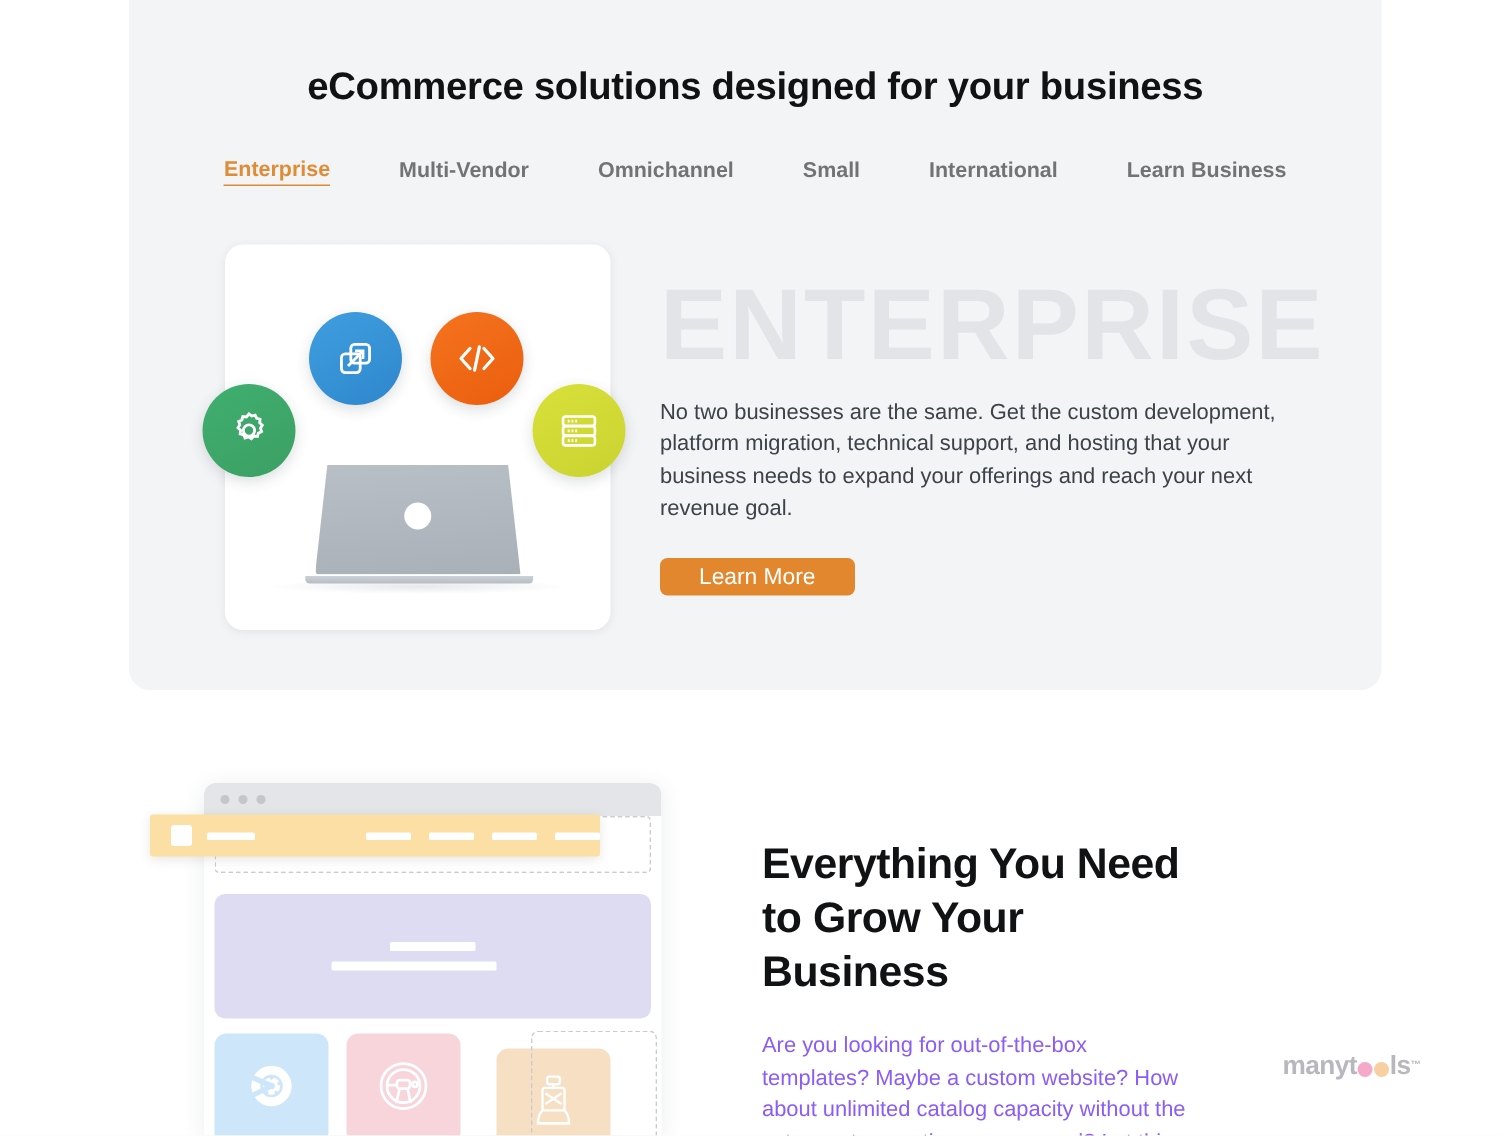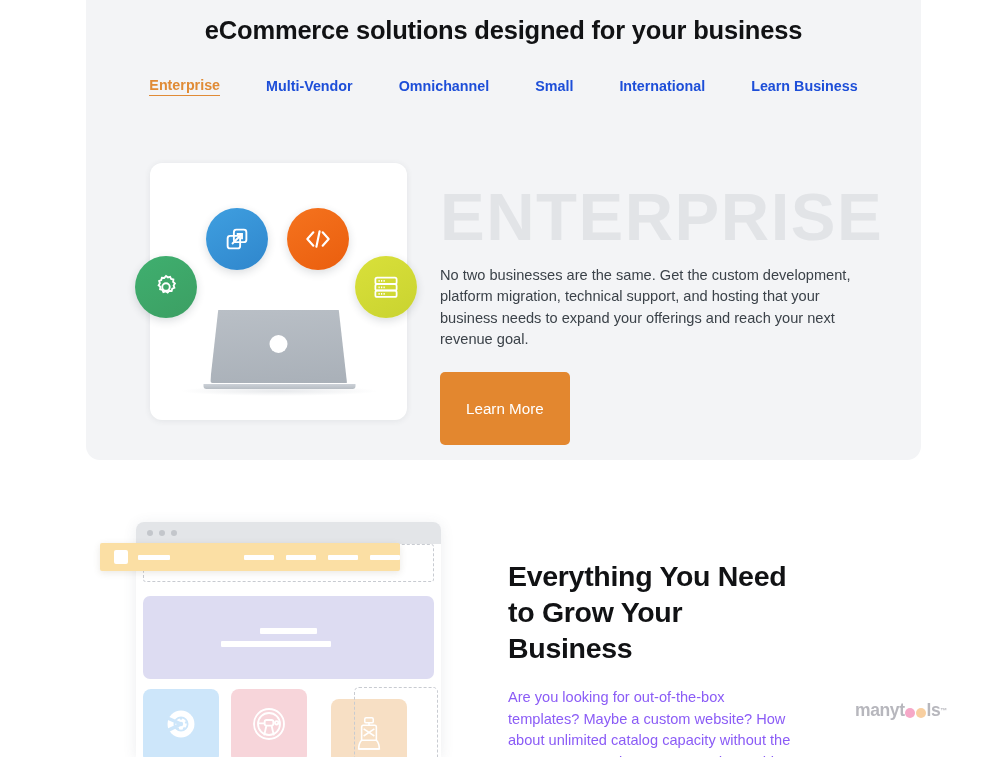--- a/index.html
+++ b/index.html
@@ -16,33 +16,33 @@
     position: absolute; left: 86px; top: 0; width: 835px; height: 460px;
     background: #f3f4f6;
     border-radius: 0 0 14px 14px;
   }
   .solutions-title {
     text-align: center;
     font-size: 25.5px;
     font-weight: bold;
     color: #111214;
     letter-spacing: -0.2px;
-    padding-top: 16px;
+    padding-top: 44px;
   }
 
   
   .tabs {
     display: flex; justify-content: center; align-items: center;
     gap: 46px;
     margin-top: 32px;
   }
   .tab {
     font-size: 14.3px;
     font-weight: bold;
-    color: #1d4ed8;
+    color: #737373;
     white-space: nowrap;
     cursor: pointer;
     padding-bottom: 2px;
   }
   .tab.active {
     color: #e08b36;
     border-bottom: 1.5px solid #e08b36;
   }
 
   
@@ -123,21 +123,21 @@
     line-height: 21.5px;
     color: #3b4249;
     max-width: 440px;
   }
   .learn-more {
     display: inline-block;
     margin-top: 21px;
     background: #e3872f;
     color: #ffffff;
     font-size: 15.2px;
-    padding: 28px 26px;
+    padding: 4px 26px;
     border-radius: 5px;
     border: none;
     cursor: pointer;
   }
 
   
   .grow-section {
     position: absolute; left: 0; top: 512px; width: 800px; height: 245px;
     display: flex;
   }

